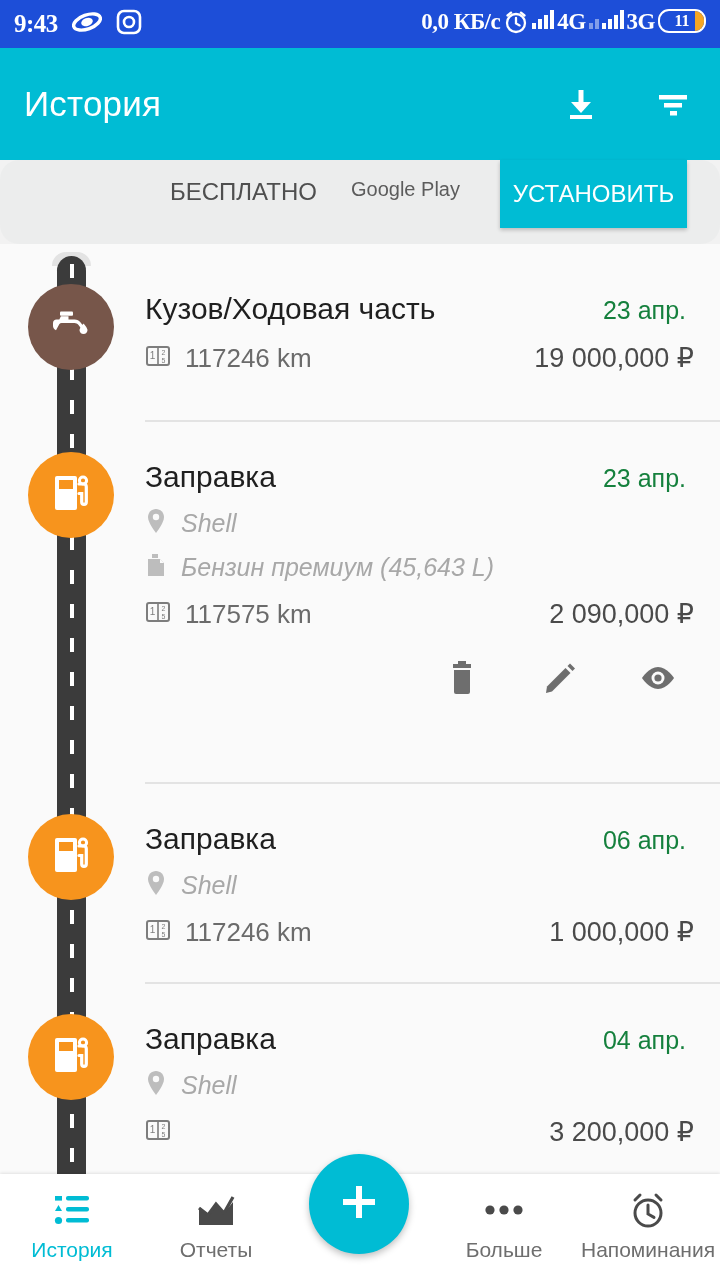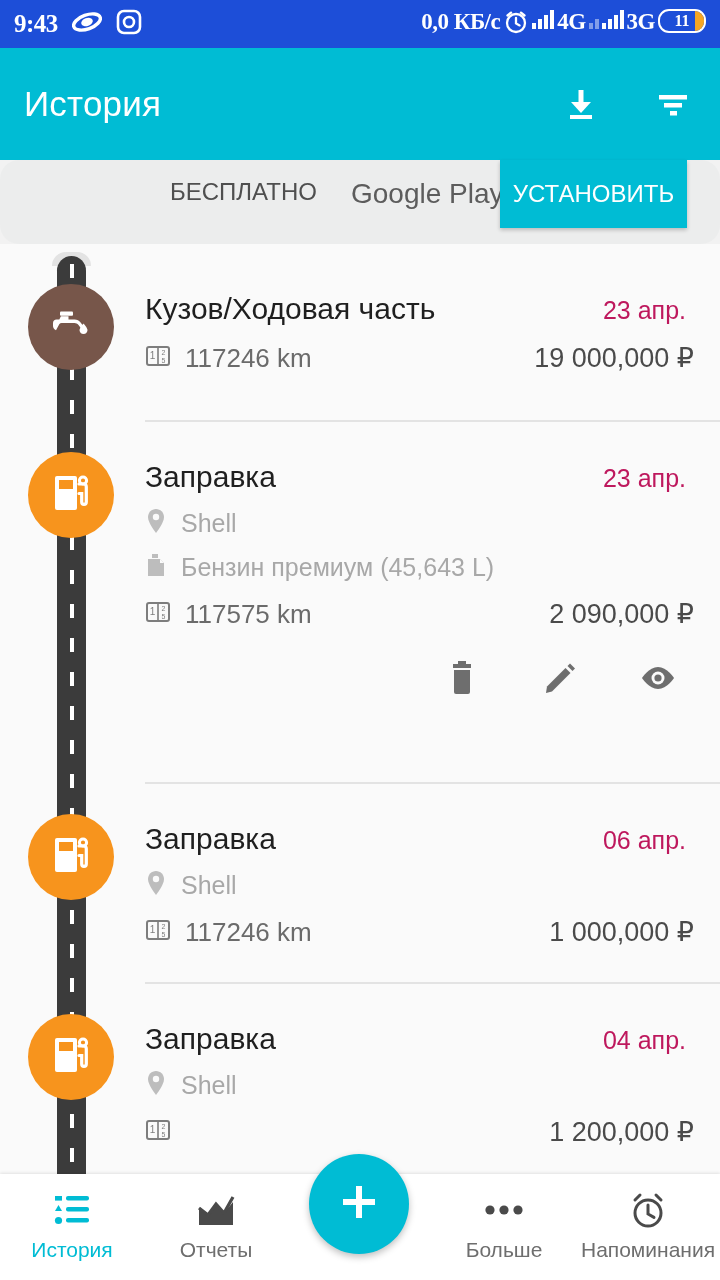--- a/index.html
+++ b/index.html
@@ -50,21 +50,21 @@
   .appbar-actions { margin-left: auto; display: flex; align-items: center; gap: 46px; }
   .ab-icon { width: 46px; height: 46px; display: flex; align-items: center; justify-content: center; cursor: pointer; }
 
   
   .ad {
     position: absolute; top: 160px; left: 0; width: 720px; height: 84px;
     background: #eceded;
     display: flex; align-items: center; border-radius: 19px;
   }
   .ad-free { position: absolute; left: 170px; top: 18px; font-size: 24px; color: #4f4f4f; }
-  .ad-store { position: absolute; left: 351px; top: 18px; font-size: 28px; color: #5c5c5c; }
+  .ad-store { position: absolute; left: 351px; top: 18px; font-size: 20px; color: #5c5c5c; }
   .ad-install {
     position: absolute; left: 500px; top: 0; width: 187px; height: 68px;
     background: #00bcd4; color: #fff; font-size: 24px;
     display: flex; align-items: center; justify-content: center;
     box-shadow: 0 2px 4px rgba(0,0,0,0.22);
     cursor: pointer;
   }
 
   
   .content {
@@ -87,23 +87,23 @@
 
   
   .entry { position: absolute; left: 0; width: 720px; }
   .marker {
     position: absolute; left: 28px; width: 86px; height: 86px; border-radius: 50%;
     display: flex; align-items: center; justify-content: center;
   }
   .body { position: absolute; left: 145px; right: 0; }
   .row-title { display: flex; align-items: baseline; padding-right: 34px; }
   .title { font-size: 30px; color: #1f1f1f; }
-  .date { margin-left: auto; font-size: 25px; color: #be185d; }
+  .date { margin-left: auto; font-size: 25px; color: #15803d; }
   .sub { display: flex; align-items: center; gap: 14px; margin-top: 14px; }
-  .sub-text { font-size: 25px; color: #a8a8a8; }
+  .sub-text { font-size: 25px; color: #a8a8a8; font-style: italic; }
   .row-odo { display: flex; align-items: center; gap: 14px; margin-top: 16px; padding-right: 26px; }
   .odo-text { font-size: 26px; color: #6b6b6b; }
   .price { margin-left: auto; font-size: 27px; color: #4a4a4a; }
   .actions { display: flex; align-items: center; gap: 54px; justify-content: flex-end; padding-right: 40px; margin-top: 26px; }
   .act { width: 44px; height: 44px; display: flex; align-items: center; justify-content: center; cursor: pointer; }
   .divider { position: absolute; left: 145px; width: 575px; height: 2px; background: #e3e3e3; }
 
   
   .bottomnav {
     position: absolute; bottom: 0; left: 0; width: 720px; height: 106px;
@@ -386,21 +386,21 @@
         <div class="row-odo">
           <span>
             <svg width="26" height="26" viewBox="0 0 26 26">
                 <rect x="2" y="4" width="22" height="18" rx="2" fill="none" stroke="#7d7d7d" stroke-width="2"></rect>
                 <line x1="13" y1="4" x2="13" y2="22" stroke="#7d7d7d" stroke-width="1.6"></line>
                 <text x="7.5" y="16" font-size="10" fill="#7d7d7d" text-anchor="middle" font-family="Liberation Sans">1</text>
                 <text x="18.5" y="12" font-size="7" fill="#7d7d7d" text-anchor="middle" font-family="Liberation Sans">2</text>
                 <text x="18.5" y="20" font-size="7" fill="#7d7d7d" text-anchor="middle" font-family="Liberation Sans">5</text>
               </svg>
           </span>
-          <span class="price">1 200,000 ₽</span>
+          <span class="price">3 200,000 ₽</span>
         </div>
       </div>
     </div>
   </div>
 
   <div class="bottomnav">
     <div class="nav-item active">
       <span class="nav-icon">
         <svg width="40" height="36" viewBox="0 0 40 36">
             <rect x="14" y="4" width="23" height="4.6" rx="2" fill="#00bcd4"></rect>

